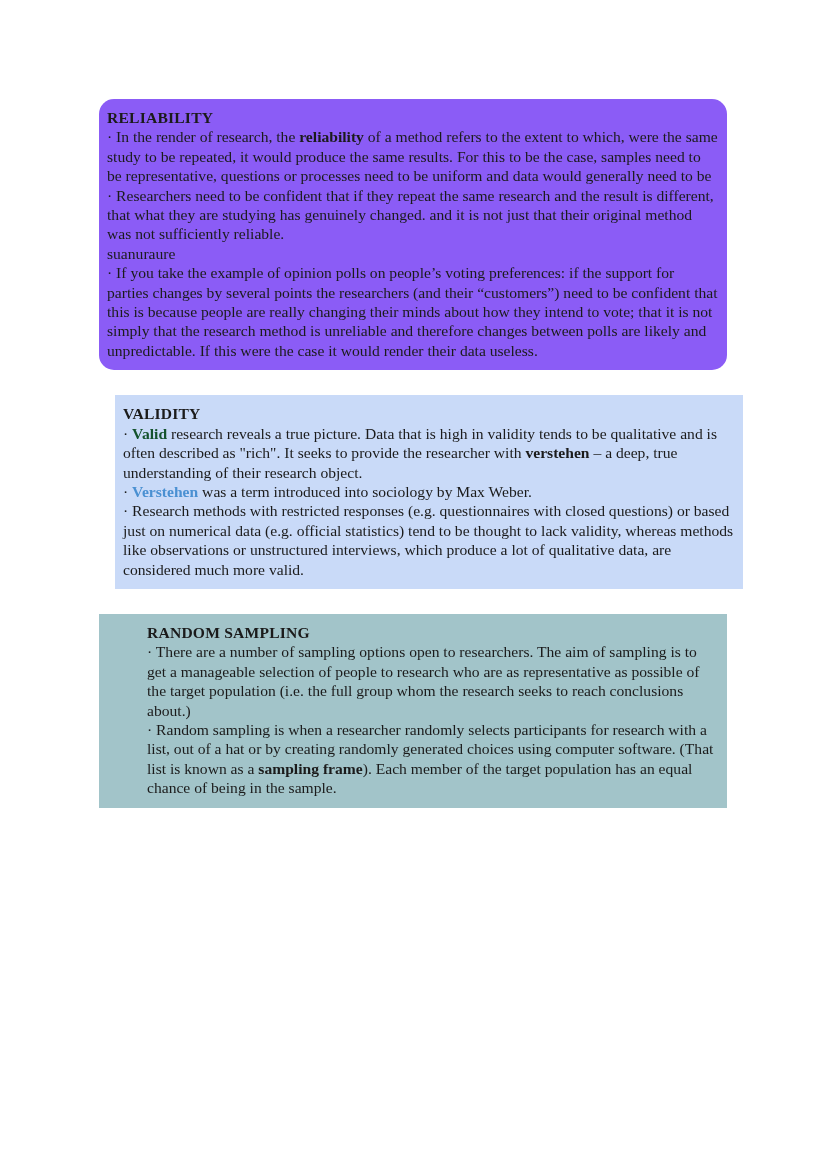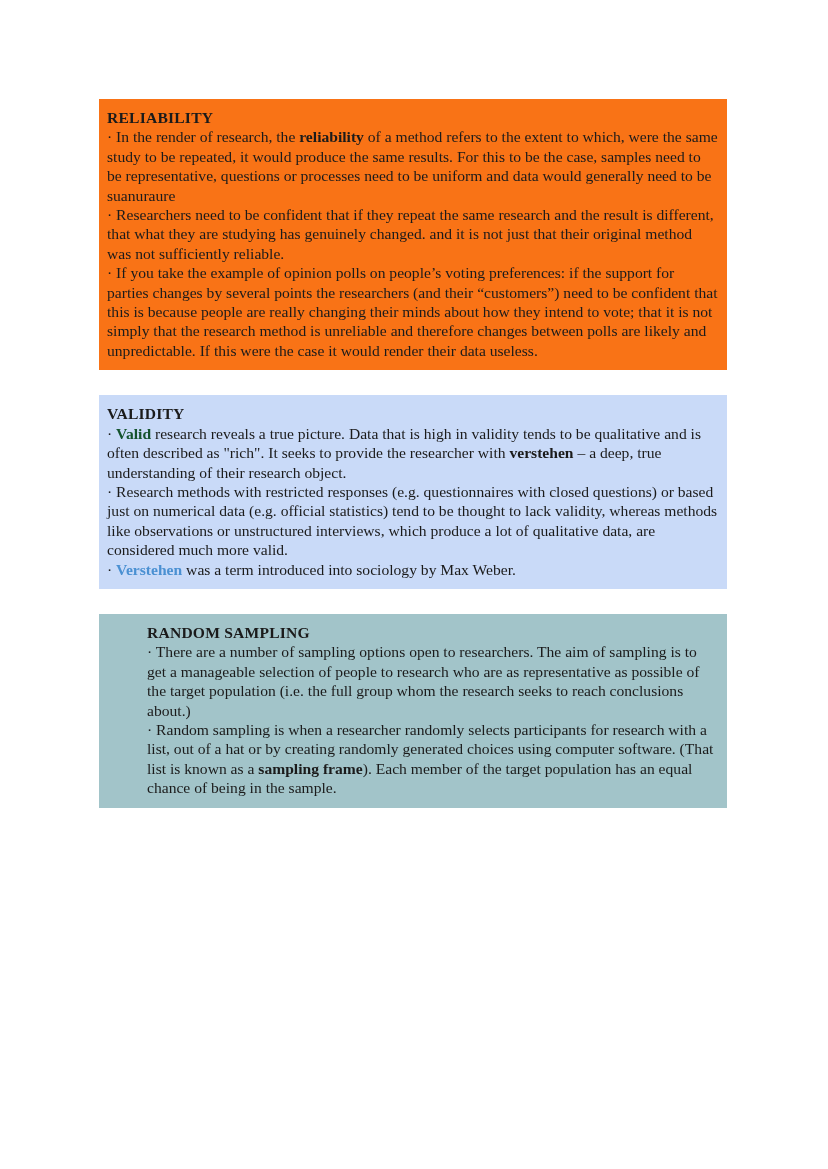--- a/index.html
+++ b/index.html
@@ -32,32 +32,32 @@
   .note-box p {
     margin: 0;
   }
   .bold { font-weight: bold; }
 </style>
 </head>
 <body>
 
 <main class="page">
   <div id="boxes">
-      <section class="note-box" style="background: #f97316;">
+      <section class="note-box" style="background: #8b5cf6; border-radius: 15px;">
         <h2>RELIABILITY</h2>
         <p><span>· In the render of research, the </span><span class="bold">reliability</span><span> of a method refers to the extent to which, were the same study to be repeated, it would produce the same results. For this to be the case, samples need to be representative, questions or processes need to be uniform and data would generally need to be</span></p>
+        <p><span>· Researchers need to be confident that if they repeat the same research and the result is different, that what they are studying has genuinely changed. and it is not just that their original method was not sufficiently reliable.</span></p>
         <p><span>suanuraure</span></p>
-        <p><span>· Researchers need to be confident that if they repeat the same research and the result is different, that what they are studying has genuinely changed. and it is not just that their original method was not sufficiently reliable.</span></p>
         <p><span>· If you take the example of opinion polls on people’s voting preferences: if the support for parties changes by several points the researchers (and their “customers”) need to be confident that this is because people are really changing their minds about how they intend to vote; that it is not simply that the research method is unreliable and therefore changes between polls are likely and unpredictable. If this were the case it would render their data useless.</span></p>
       </section>
-      <section class="note-box" style="background: rgb(201, 218, 248);">
+      <section class="note-box" style="background: rgb(201, 218, 248); margin-left: 16px;">
         <h2>VALIDITY</h2>
         <p><span>· </span><span class="bold" style="color: #14532d;">Valid</span><span> research reveals a true picture. Data that is high in validity tends to be qualitative and is often described as "rich". It seeks to provide the researcher with </span><span class="bold">verstehen</span><span> – a deep, true understanding of their research object.</span></p>
+        <p><span>· </span><span class="bold" style="color: rgb(74, 144, 210);">Verstehen</span><span> was a term introduced into sociology by Max Weber.</span></p>
         <p><span>· Research methods with restricted responses (e.g. questionnaires with closed questions) or based just on numerical data (e.g. official statistics) tend to be thought to lack validity, whereas methods like observations or unstructured interviews, which produce a lot of qualitative data, are considered much more valid.</span></p>
-        <p><span>· </span><span class="bold" style="color: rgb(74, 144, 210);">Verstehen</span><span> was a term introduced into sociology by Max Weber.</span></p>
       </section>
       <section class="note-box" style="background: rgb(162, 196, 201); padding-left: 48px;">
         <h2>RANDOM SAMPLING</h2>
         <p><span>· There are a number of sampling options open to researchers. The aim of sampling is to get a manageable selection of people to research who are as representative as possible of the target population (i.e. the full group whom the research seeks to reach conclusions about.)</span></p>
         <p><span>· Random sampling is when a researcher randomly selects participants for research with a list, out of a hat or by creating randomly generated choices using computer software. (That list is known as a </span><span class="bold">sampling frame</span><span>). Each member of the target population has an equal chance of being in the sample.</span></p>
       </section>
     </div>
 </main>
 
 </body></html>

